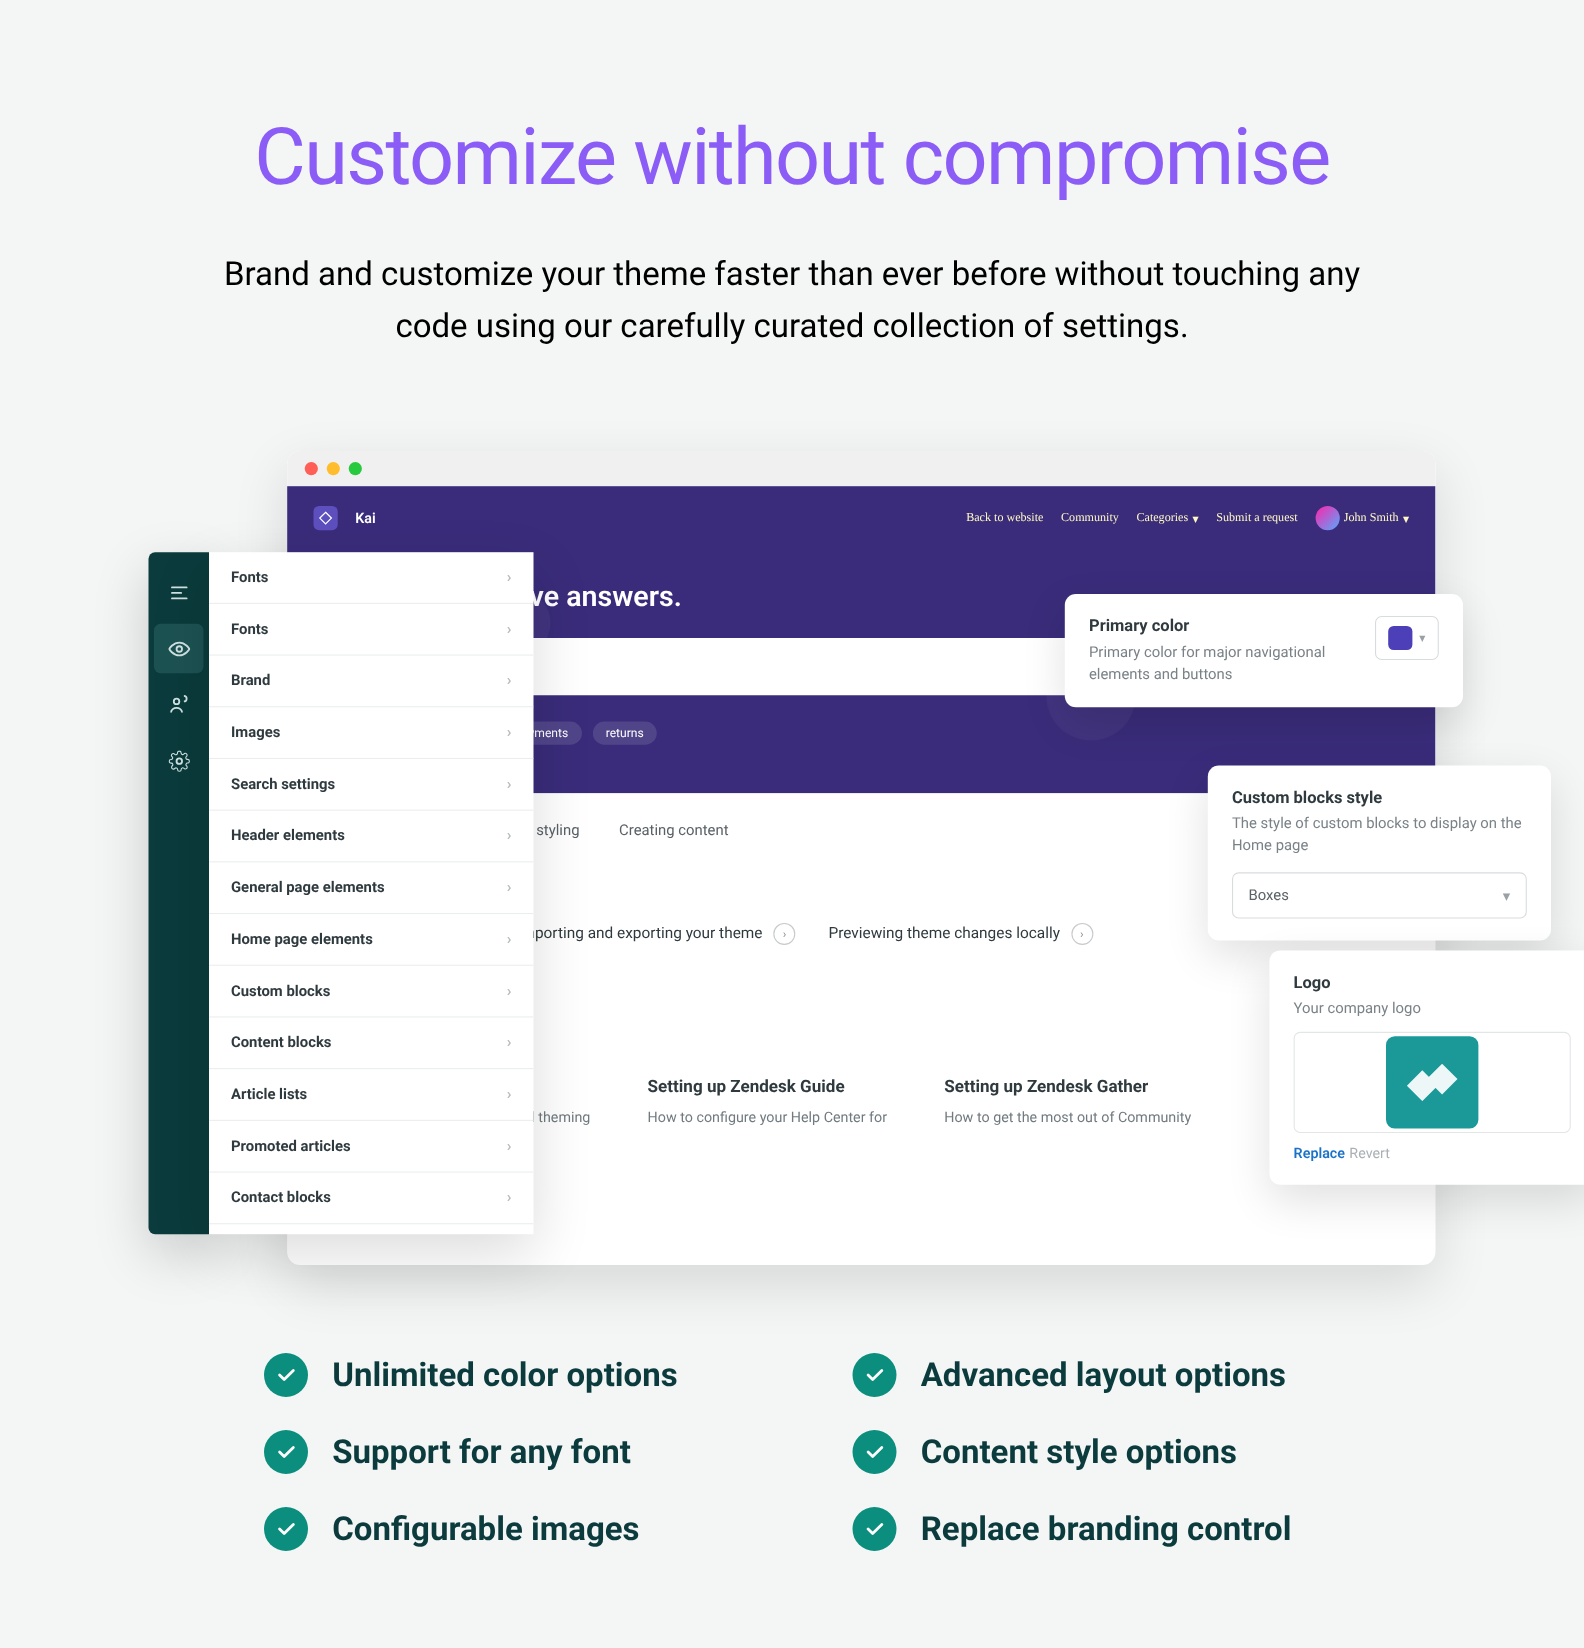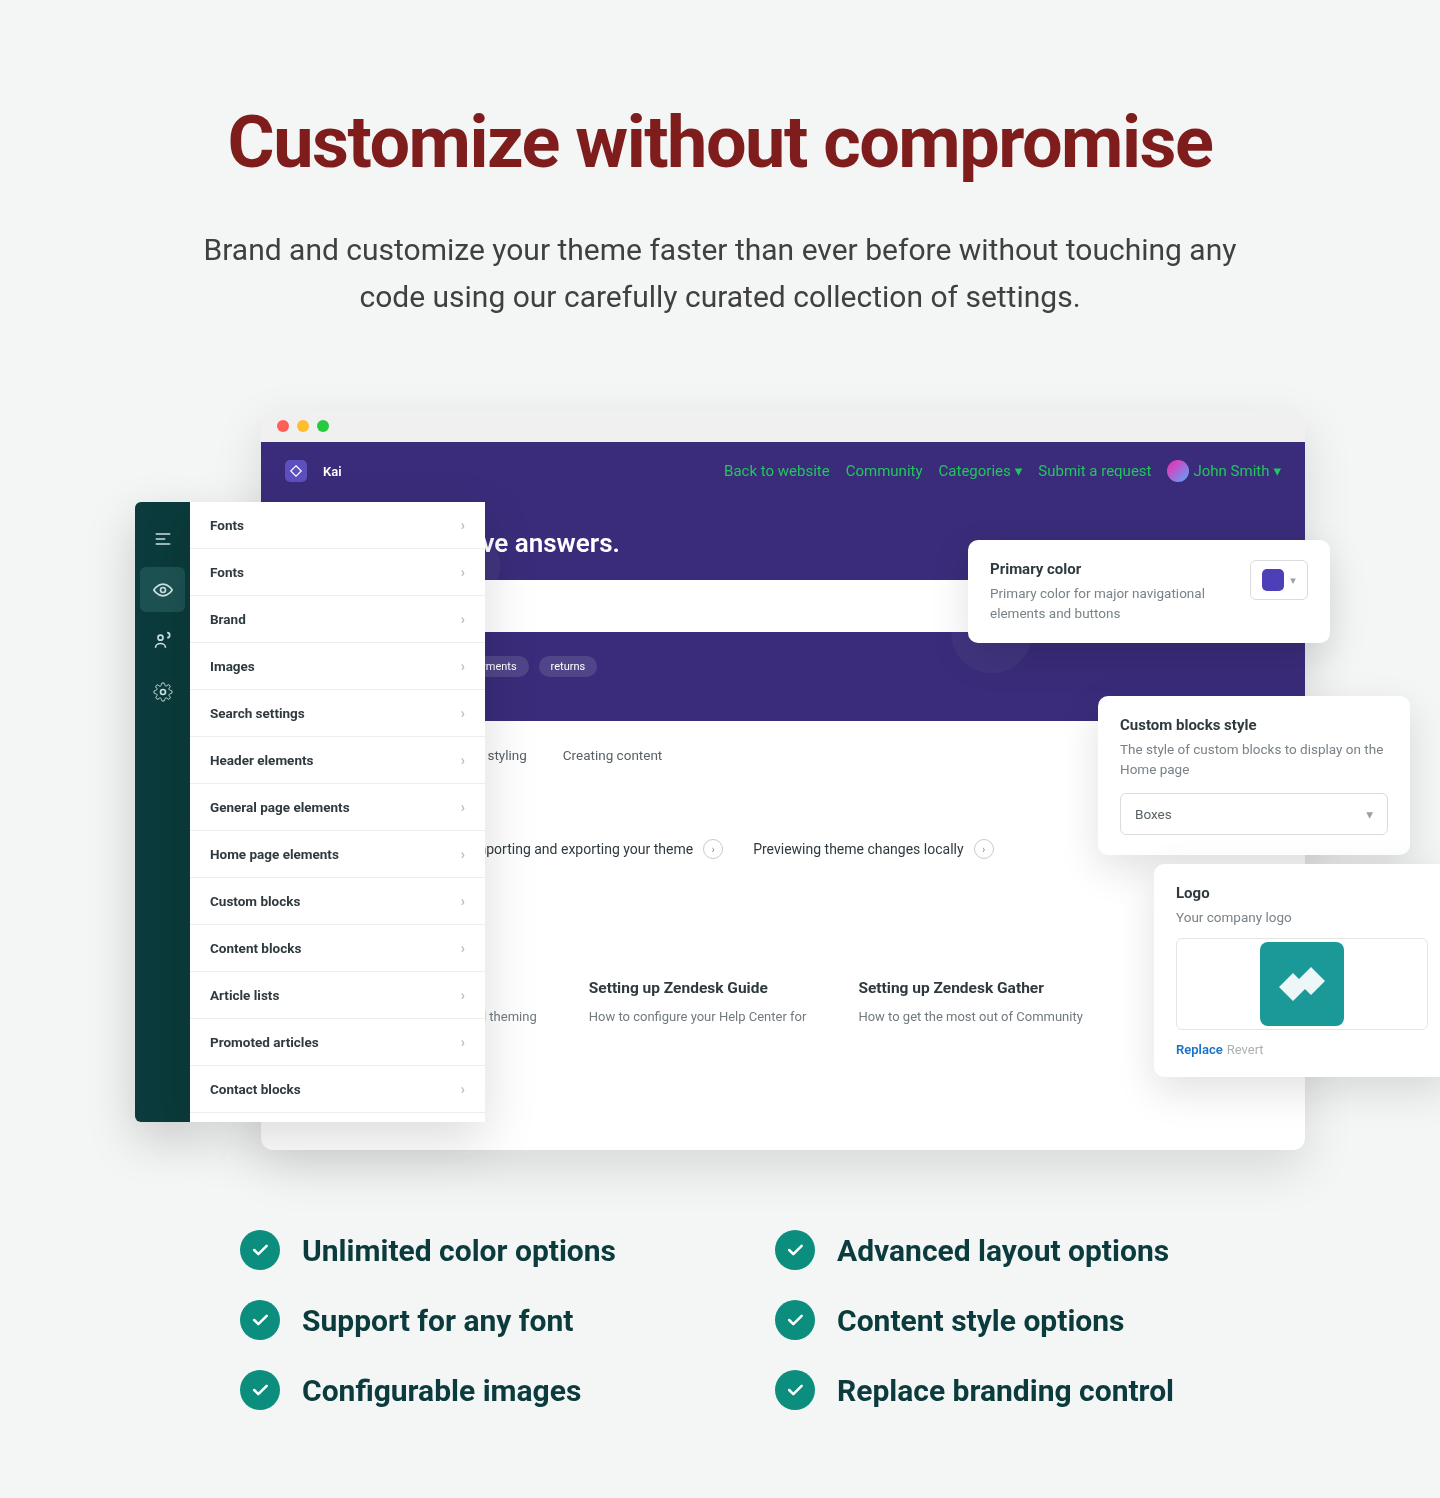--- a/index.html
+++ b/index.html
@@ -12,29 +12,29 @@
   overflow: hidden;
 }
 .page {
   background: #f4f6f6;
   border-radius: 36px;
   width: 1440px;
   height: 1498px;
   padding-top: 100px;
 }
 .hero-title {
-  color: #7f1d1d;
+  color: #8b5cf6;
   font-size: 72px;
-  font-weight: 700;
+  font-weight: 400;
   text-align: center;
   letter-spacing: -1.5px;
   margin-bottom: 42px;
 }
 .hero-sub {
-  color: #404040;
+  color: #000000;
   font-size: 30px;
   text-align: center;
   line-height: 1.55;
   max-width: 1090px;
   margin: 0 auto 90px;
 }
 
 .stage {
   position: relative;
   width: 1170px;
@@ -71,21 +71,21 @@
   padding:0 24px;
   gap:16px;
   color:#fff;
   font-size:13px;
 }
 .brand-logo {
   width:22px;height:22px;border-radius:5px;background:#5d4fbe;display:flex;align-items:center;justify-content:center;font-size:12px;font-weight:700;
 }
 .brand-name{font-weight:600;text-align:center;}
 .header-spacer{flex:1;}
-.nav-link{color:#22c55e;font-size:15px;display:flex;align-items:center;gap:4px;}
+.nav-link{color:#fef9c3;font-size:11px;display:flex;align-items:center;gap:4px;font-family:Liberation Serif, serif;}
 .avatar{width:22px;height:22px;border-radius:50%;background:linear-gradient(135deg,#f2a,#5af);}
 
 .hero-band {
   background:#3a2c7a;
   background-image: radial-gradient(circle at 20% 30%, rgba(255,255,255,.04) 0 30px, transparent 31px),
     radial-gradient(circle at 70% 60%, rgba(255,255,255,.04) 0 40px, transparent 41px);
   padding: 28px 130px 44px;
   color:#fff;
   position:relative;
 }

